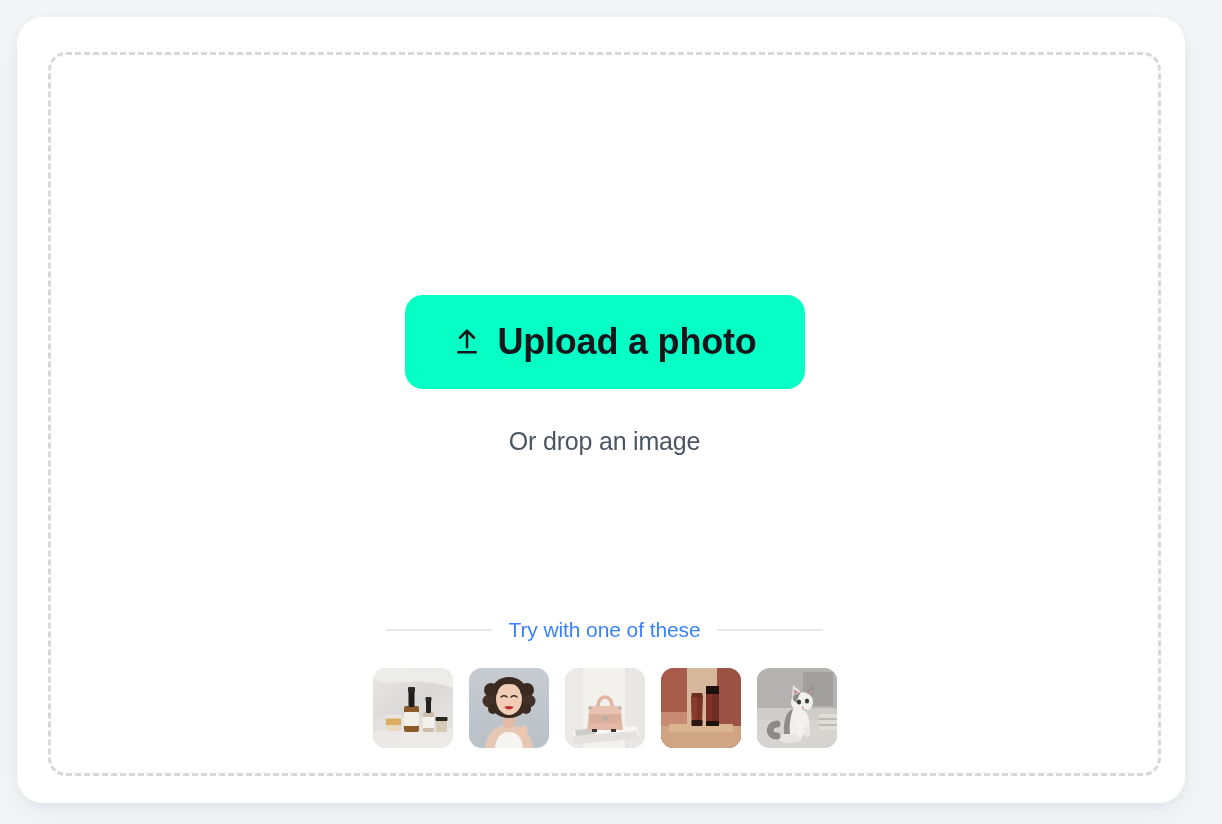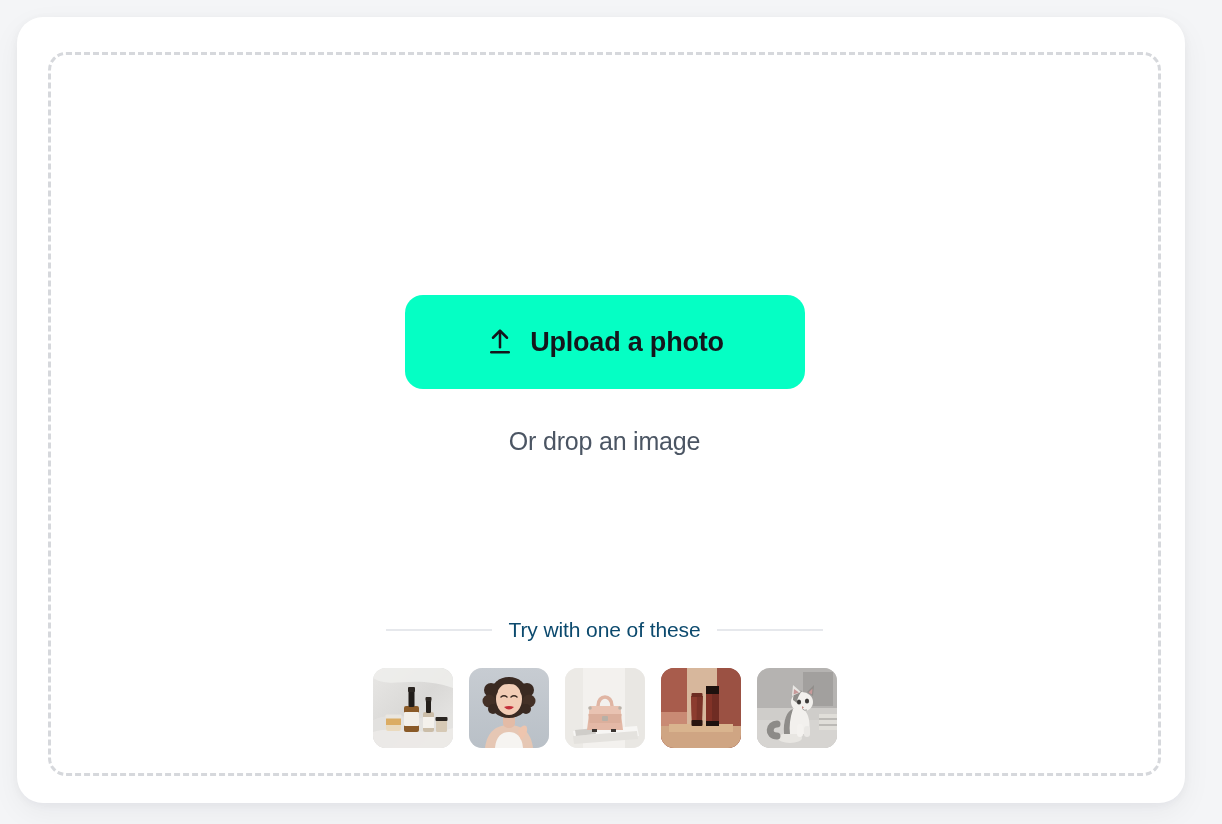--- a/index.html
+++ b/index.html
@@ -66,21 +66,21 @@
   }
 
   .upload-icon {
     display: block;
     width: 30px;
     height: 30px;
     flex: 0 0 auto;
   }
 
   .upload-label {
-    font-size: 27px;
+    font-size: 36px;
     font-weight: bold;
     color: #14161c;
     letter-spacing: -0.2px;
     line-height: 1;
     white-space: nowrap;
   }
 
   
   .drop-hint {
     position: absolute;
@@ -111,21 +111,21 @@
     width: 100%;
   }
   .rule {
     height: 2px;
     background: #e6e8ec;
     flex: 1 1 auto;
     max-width: 106px;
   }
   .samples-title {
     font-size: 21px;
-    color: #0c4a6e;
+    color: #3b82f6;
     white-space: nowrap;
     letter-spacing: -0.1px;
   }
 
   .thumbs {
     display: flex;
     justify-content: center;
     gap: 16px;
     margin-top: 26px;
   }

